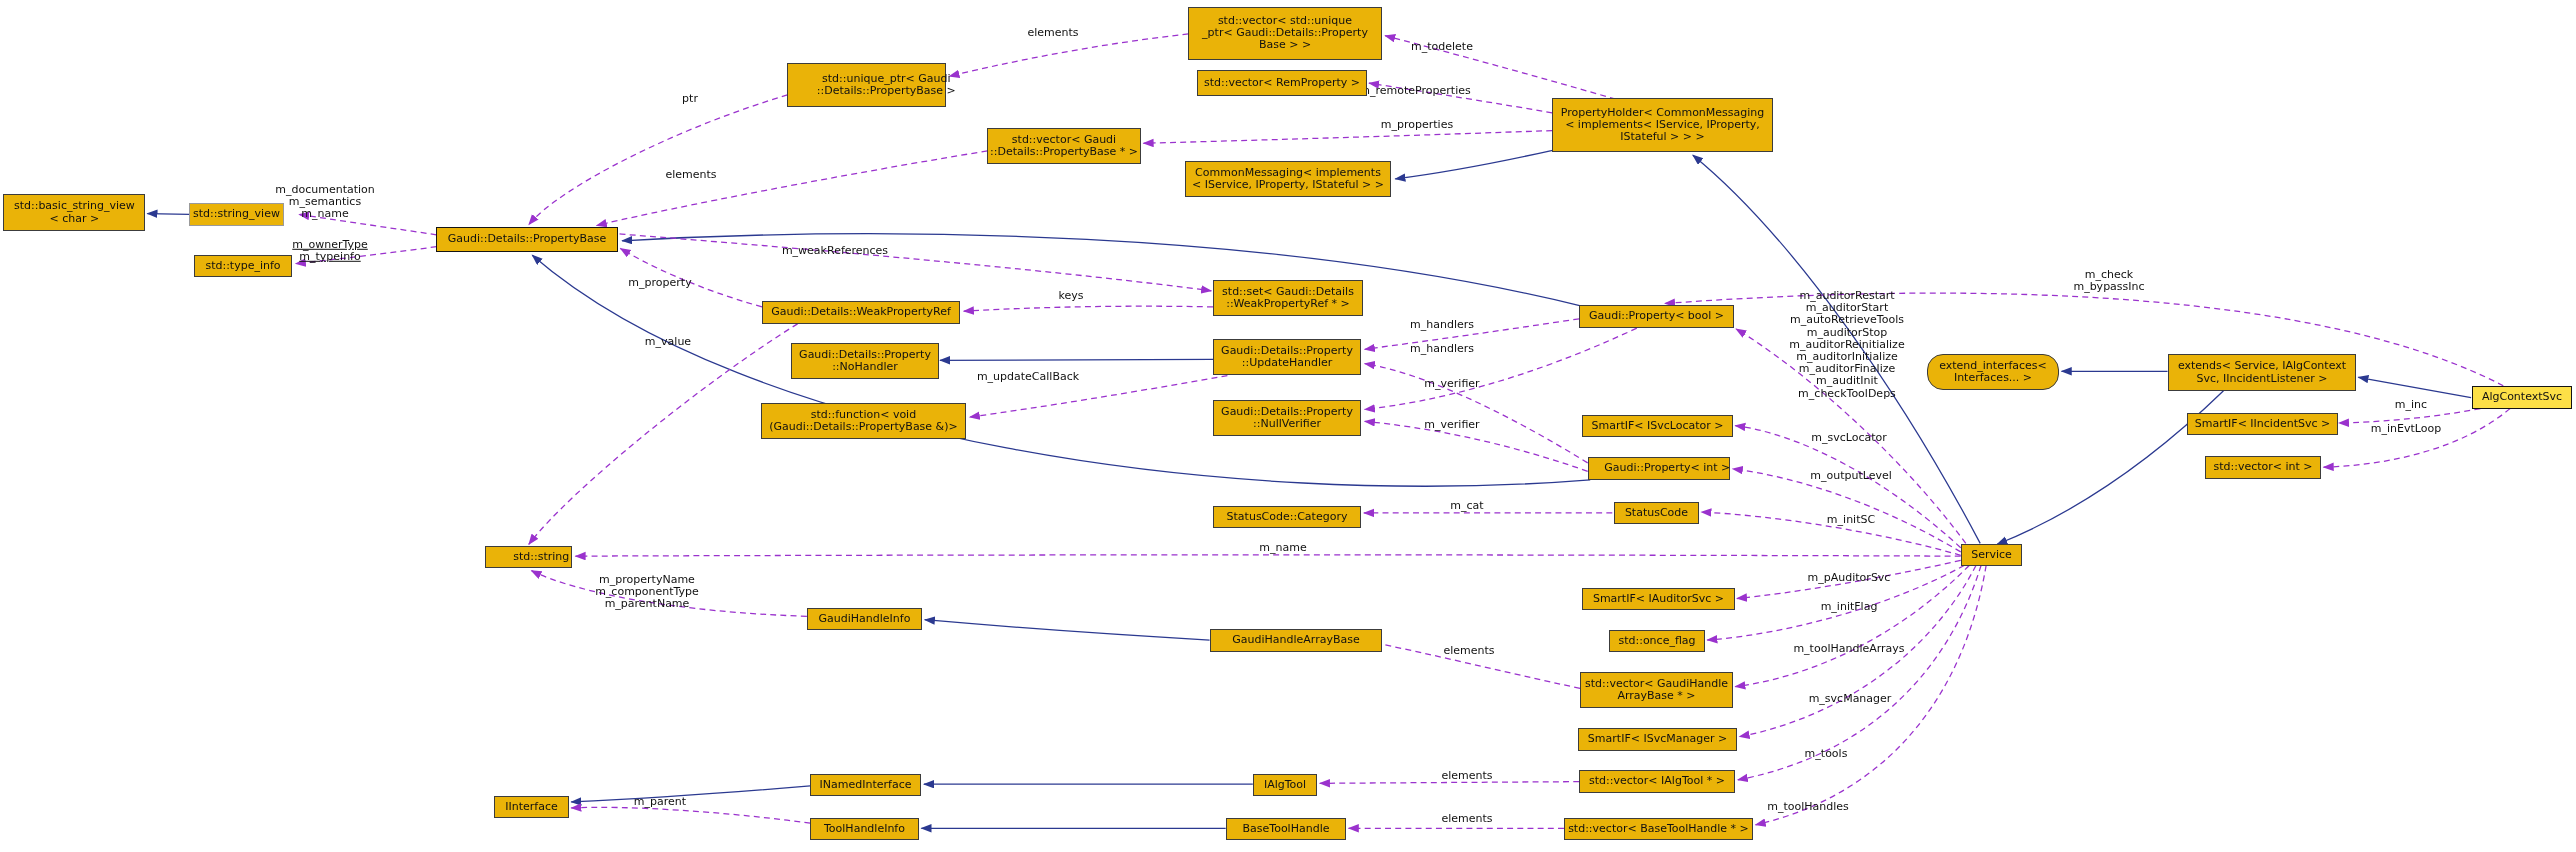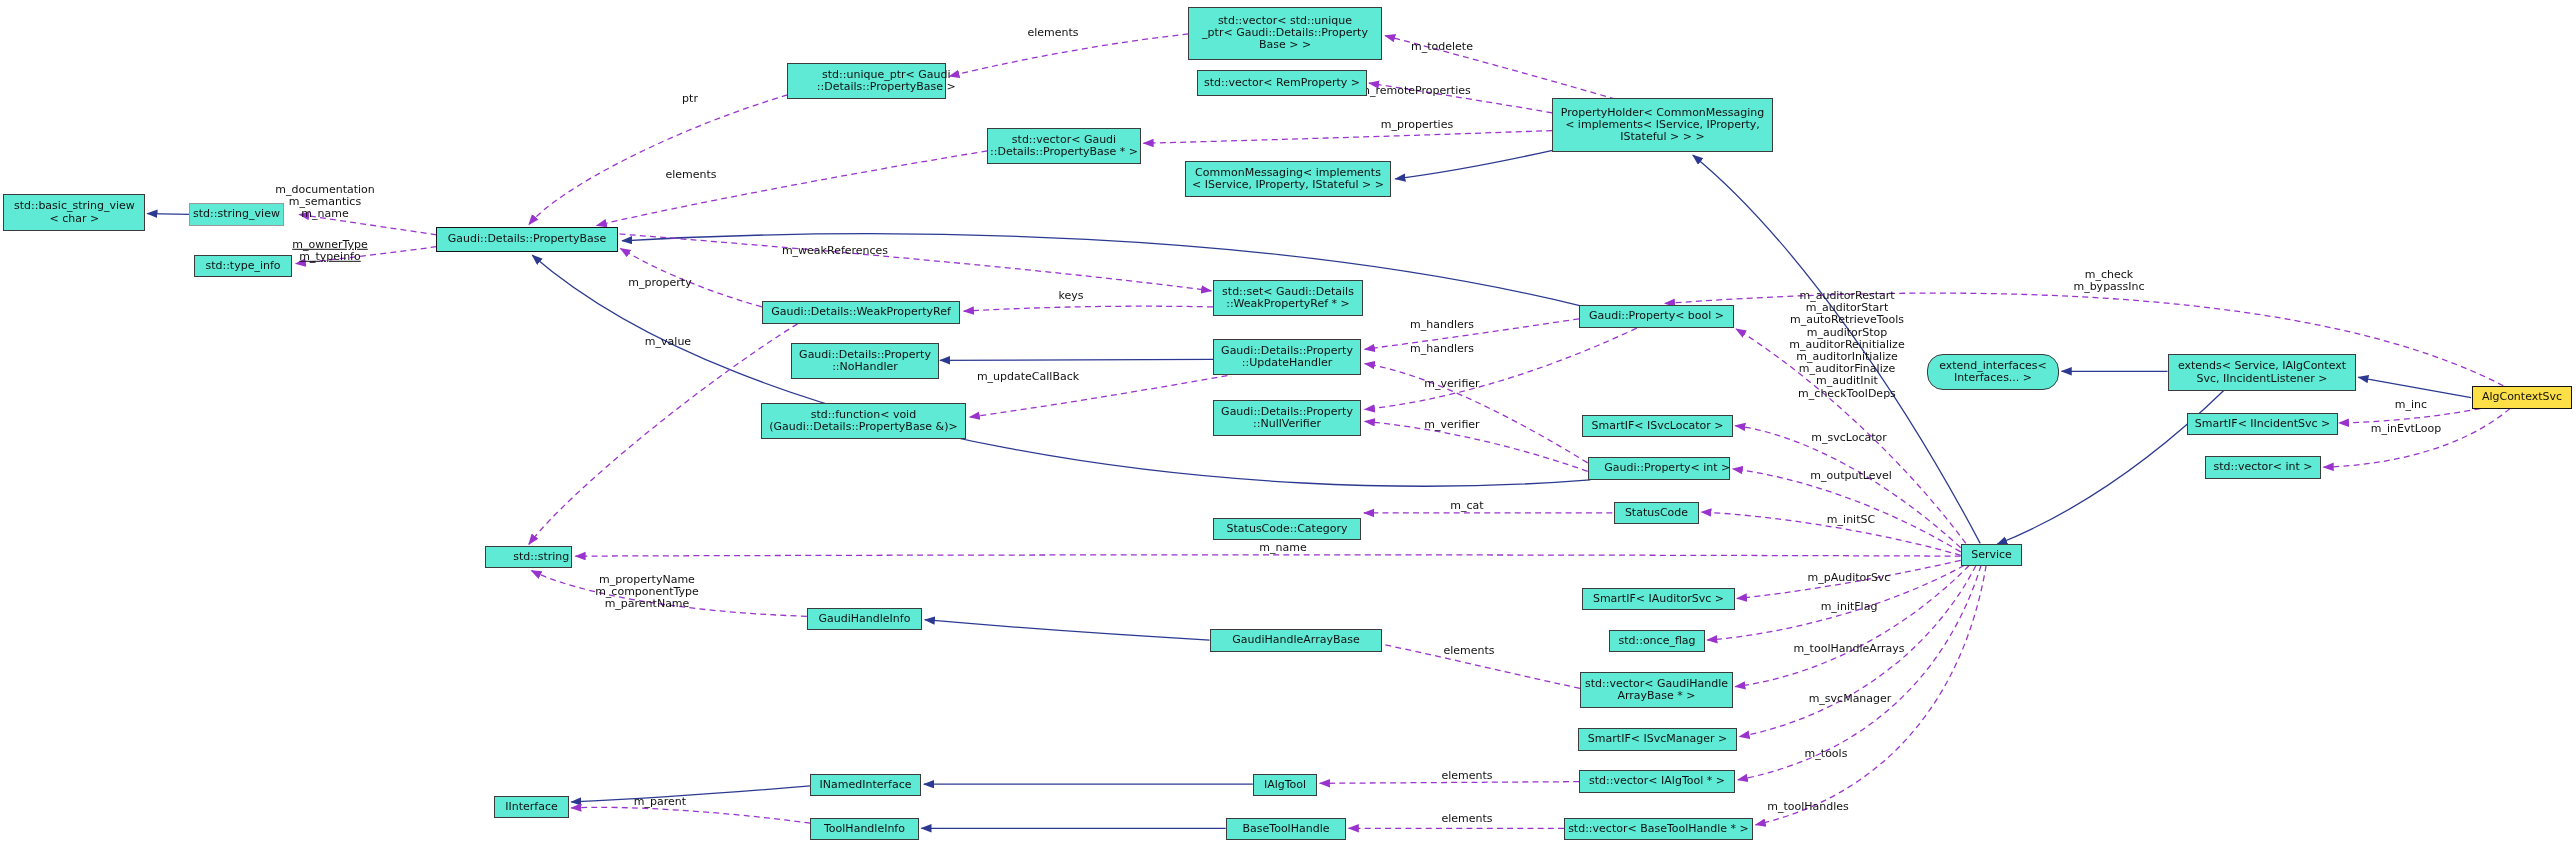--- a/index.html
+++ b/index.html
@@ -2,21 +2,21 @@
 <html style="font-size:13.6px"><head>
 <meta charset="utf-8">
 <style>
   html,body{margin:0;padding:0;background:#ffffff;}
   body{font-family:"DejaVu Sans","Liberation Sans",sans-serif;}
   #canvas{position:relative;width:2576px;height:852px;background:#ffffff;overflow:hidden;}
   #edge-layer{position:absolute;left:0;top:0;}
   .node{
     position:absolute;box-sizing:border-box;
     display:flex;align-items:center;justify-content:center;
-    background:#5eead4;border:1.2px solid #3c3c3c;color:#111111;
+    background:#eab308;border:1.2px solid #3c3c3c;color:#111111;
     font-size:11px;line-height:12.3px;text-align:center;white-space:pre;
     padding:0.8px 2.5px;cursor:pointer;
   }
   .node.focus{background:#fde047;border-color:#141414;}
   .node.ext{border-color:#9a9a9a;}
   .node.bold{border-width:1.7px;border-color:#141414;}
   .edge-label{
     position:absolute;transform:translate(-50%,-50%);
     font-size:11px;line-height:12.2px;color:#111111;text-align:center;white-space:pre;
     pointer-events:none;
@@ -135,21 +135,21 @@
     <span class="edge-label" style="left: 1808px; top: 807px;">m_toolHandles</span>
     <span class="edge-label" style="left: 1467px; top: 819px;">elements</span>
     <span class="edge-label" style="left: 660px; top: 802px;">m_parent</span>
     <span class="edge-label" style="left: 2411px; top: 405px;">m_inc</span>
     <span class="edge-label" style="left: 2406px; top: 429px;">m_inEvtLoop</span>
     <div class="node" style="left: 3.4px; top: 194px; width: 142px; height: 37px;">std::basic_string_view
 &lt; char &gt;</div>
     <div class="node ext" style="left: 189px; top: 203px; width: 95px; height: 23px;">std::string_view</div>
     <div class="node" style="left: 194px; top: 255px; width: 98px; height: 22px;">std::type_info</div>
     <div class="node bold" style="left: 436px; top: 227px; width: 182px; height: 24.6px;">Gaudi::Details::PropertyBase</div>
-    <div class="node" style="left: 787px; top: 63px; width: 159px; height: 36px; padding-left: 42px;">std::unique_ptr&lt; Gaudi
+    <div class="node" style="left: 787px; top: 63px; width: 159px; height: 44px; padding-left: 42px;">std::unique_ptr&lt; Gaudi
 ::Details::PropertyBase &gt;</div>
     <div class="node" style="left: 1188px; top: 6.8px; width: 194px; height: 53px;">std::vector&lt; std::unique
 _ptr&lt; Gaudi::Details::Property
 Base &gt; &gt;</div>
     <div class="node" style="left: 1197px; top: 70px; width: 170px; height: 26px;">std::vector&lt; RemProperty &gt;</div>
     <div class="node" style="left: 987px; top: 128px; width: 154px; height: 36px;">std::vector&lt; Gaudi
 ::Details::PropertyBase * &gt;</div>
     <div class="node" style="left: 1552px; top: 98px; width: 221px; height: 54px;">PropertyHolder&lt; CommonMessaging
 &lt; implements&lt; IService, IProperty,
 IStateful &gt; &gt; &gt;</div>
@@ -162,21 +162,21 @@
     <div class="node" style="left: 791px; top: 343px; width: 148px; height: 36px;">Gaudi::Details::Property
 ::NoHandler</div>
     <div class="node" style="left: 1213px; top: 339px; width: 148px; height: 36px;">Gaudi::Details::Property
 ::UpdateHandler</div>
     <div class="node" style="left: 1213px; top: 400px; width: 148px; height: 36px;">Gaudi::Details::Property
 ::NullVerifier</div>
     <div class="node" style="left: 761px; top: 403px; width: 205px; height: 36px;">std::function&lt; void
 (Gaudi::Details::PropertyBase &amp;)&gt;</div>
     <div class="node" style="left: 1582px; top: 415px; width: 151px; height: 22px;">SmartIF&lt; ISvcLocator &gt;</div>
     <div class="node" style="left: 1588px; top: 457px; width: 142px; height: 23px; padding-left: 19px;">Gaudi::Property&lt; int &gt;</div>
-    <div class="node" style="left: 1213px; top: 518px; width: 148px; height: 22px;">StatusCode::Category</div>
+    <div class="node" style="left: 1213px; top: 506px; width: 148px; height: 22px;">StatusCode::Category</div>
     <div class="node" style="left: 1614px; top: 502px; width: 85px; height: 22px;">StatusCode</div>
     <div class="node" style="left: 485px; top: 546px; width: 87px; height: 22px; padding-left: 28px;">std::string</div>
     <div class="node" style="left: 1927px; top: 354px; width: 132px; height: 36px; border-radius: 16px;">extend_interfaces&lt;
 Interfaces... &gt;</div>
     <div class="node" style="left: 2168px; top: 354px; width: 188px; height: 37px;">extends&lt; Service, IAlgContext
 Svc, IIncidentListener &gt;</div>
     <div class="node focus" style="left: 2472px; top: 386px; width: 100px; height: 23px;">AlgContextSvc</div>
     <div class="node" style="left: 2187px; top: 413px; width: 151px; height: 22px;">SmartIF&lt; IIncidentSvc &gt;</div>
     <div class="node" style="left: 2205px; top: 456px; width: 116px; height: 23px;">std::vector&lt; int &gt;</div>
     <div class="node" style="left: 1961px; top: 544px; width: 61px; height: 22px;">Service</div>

